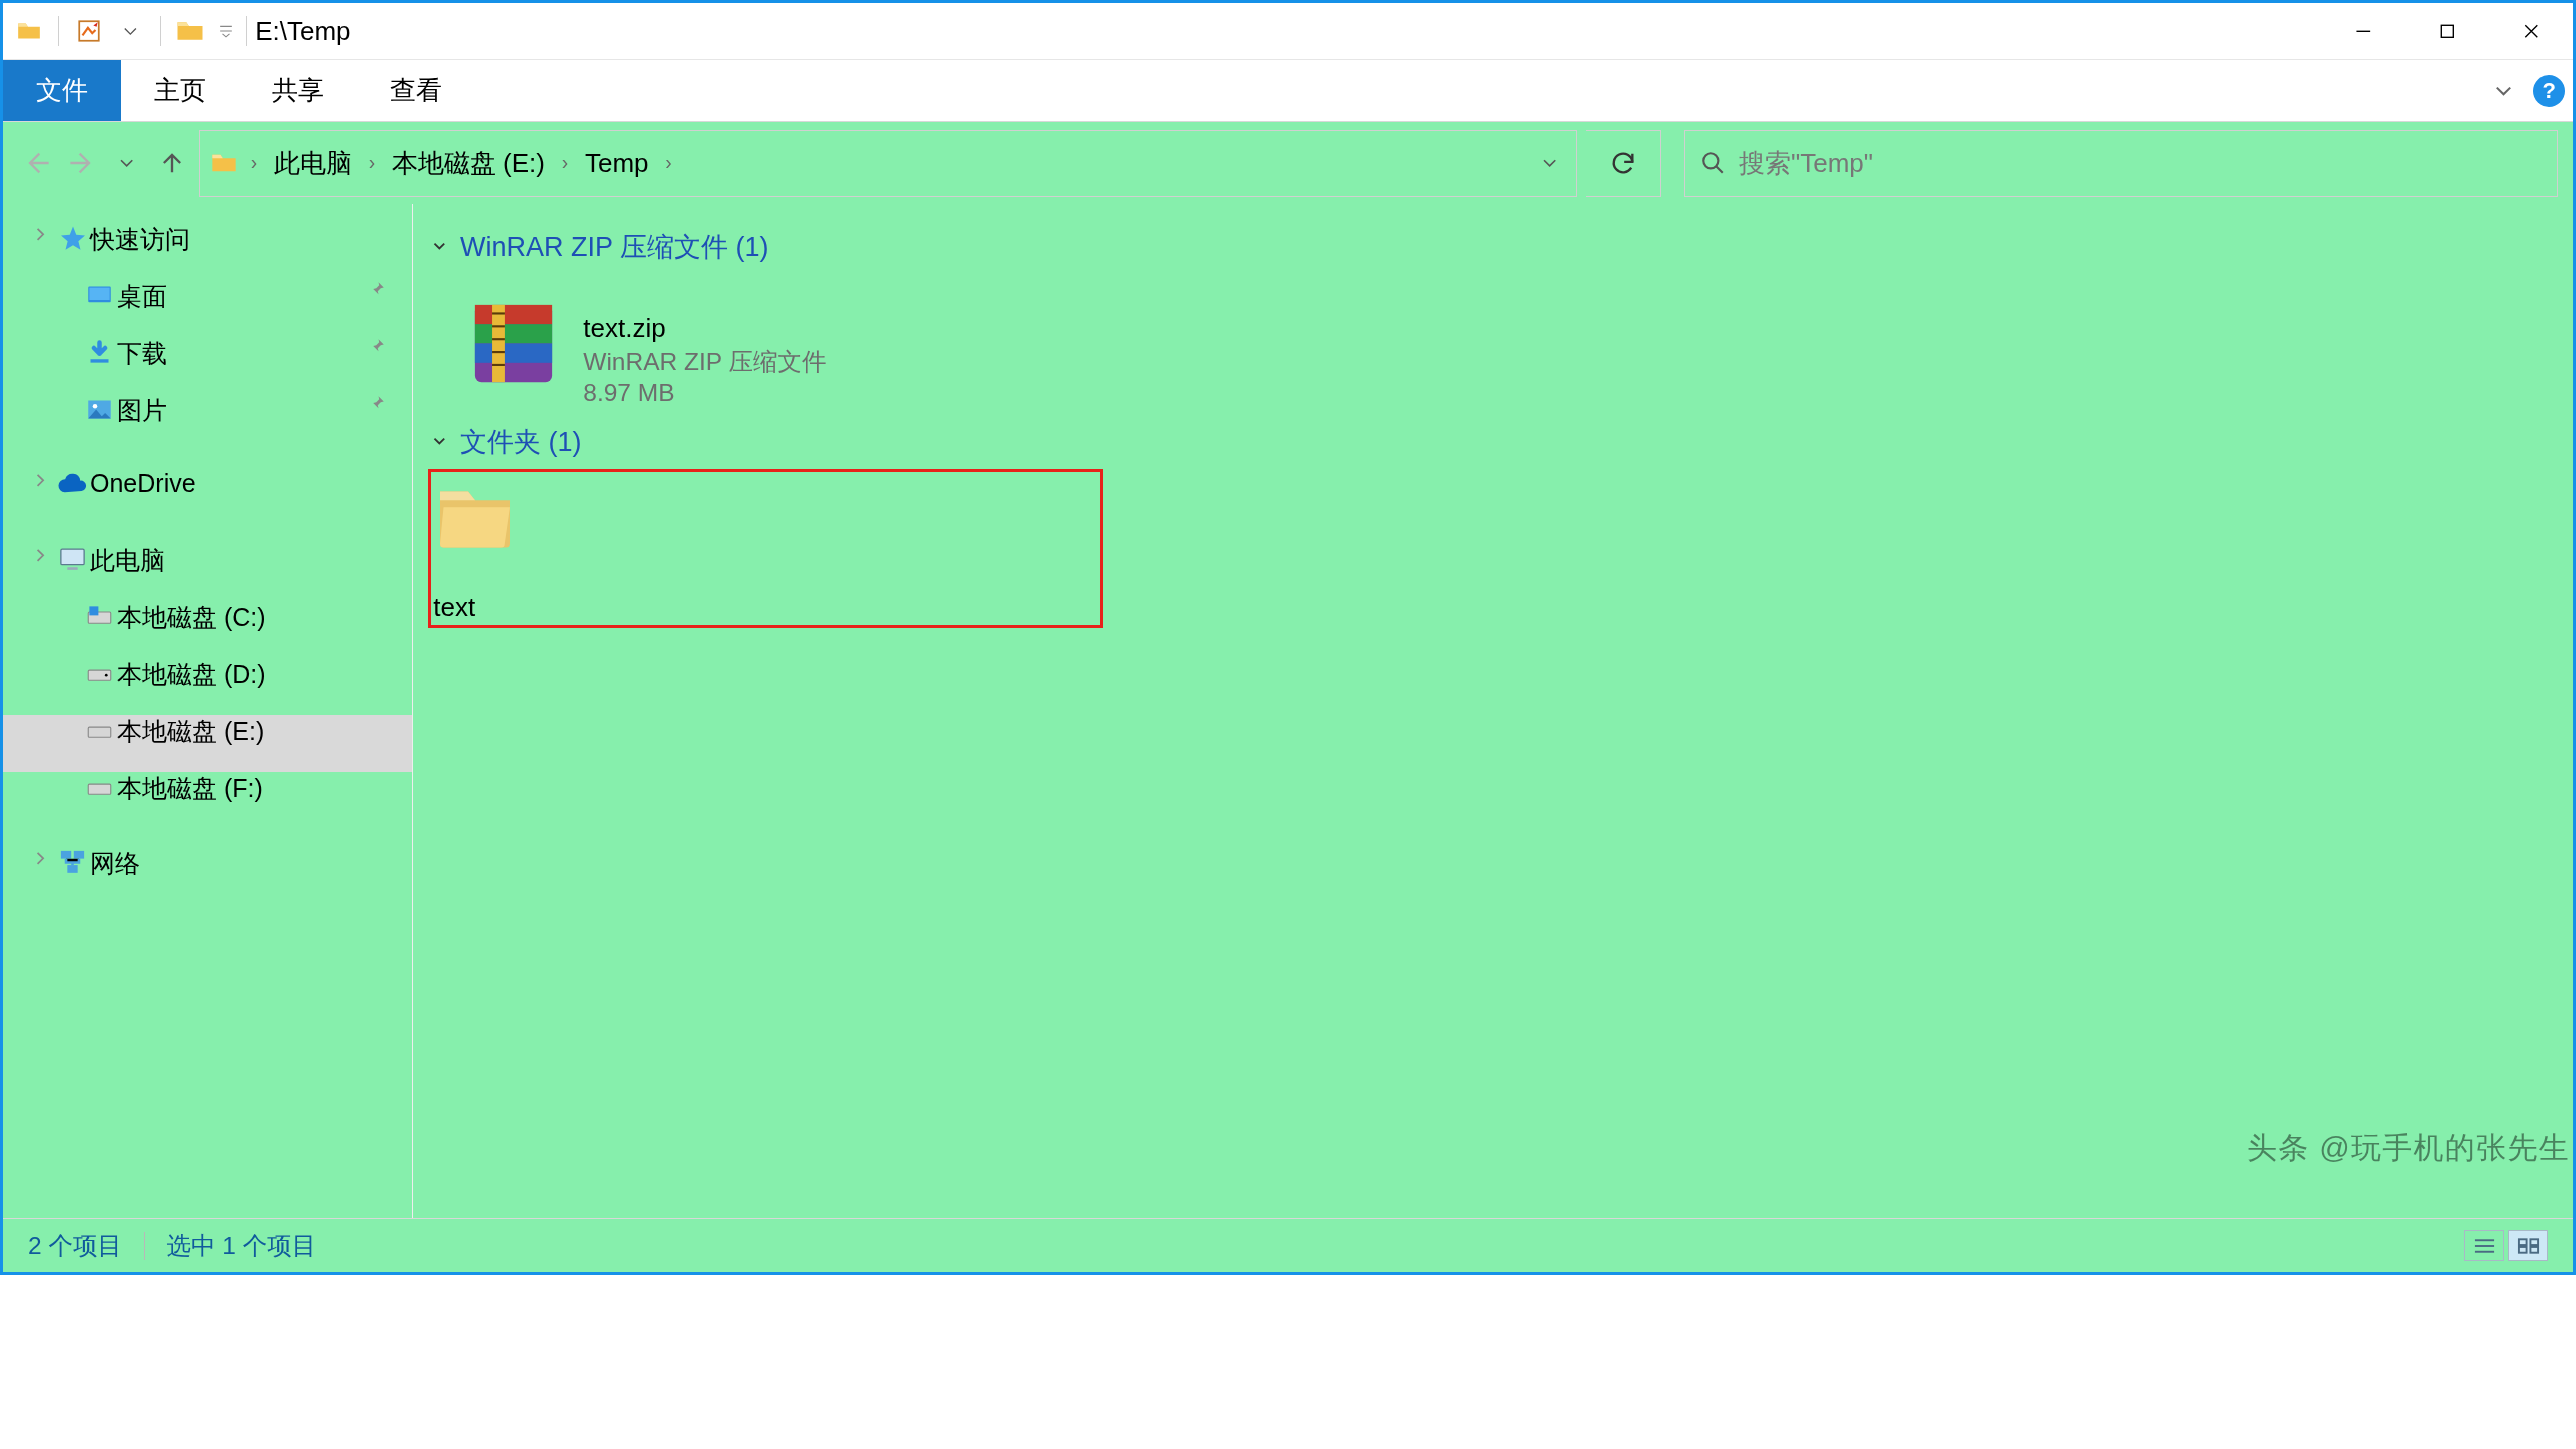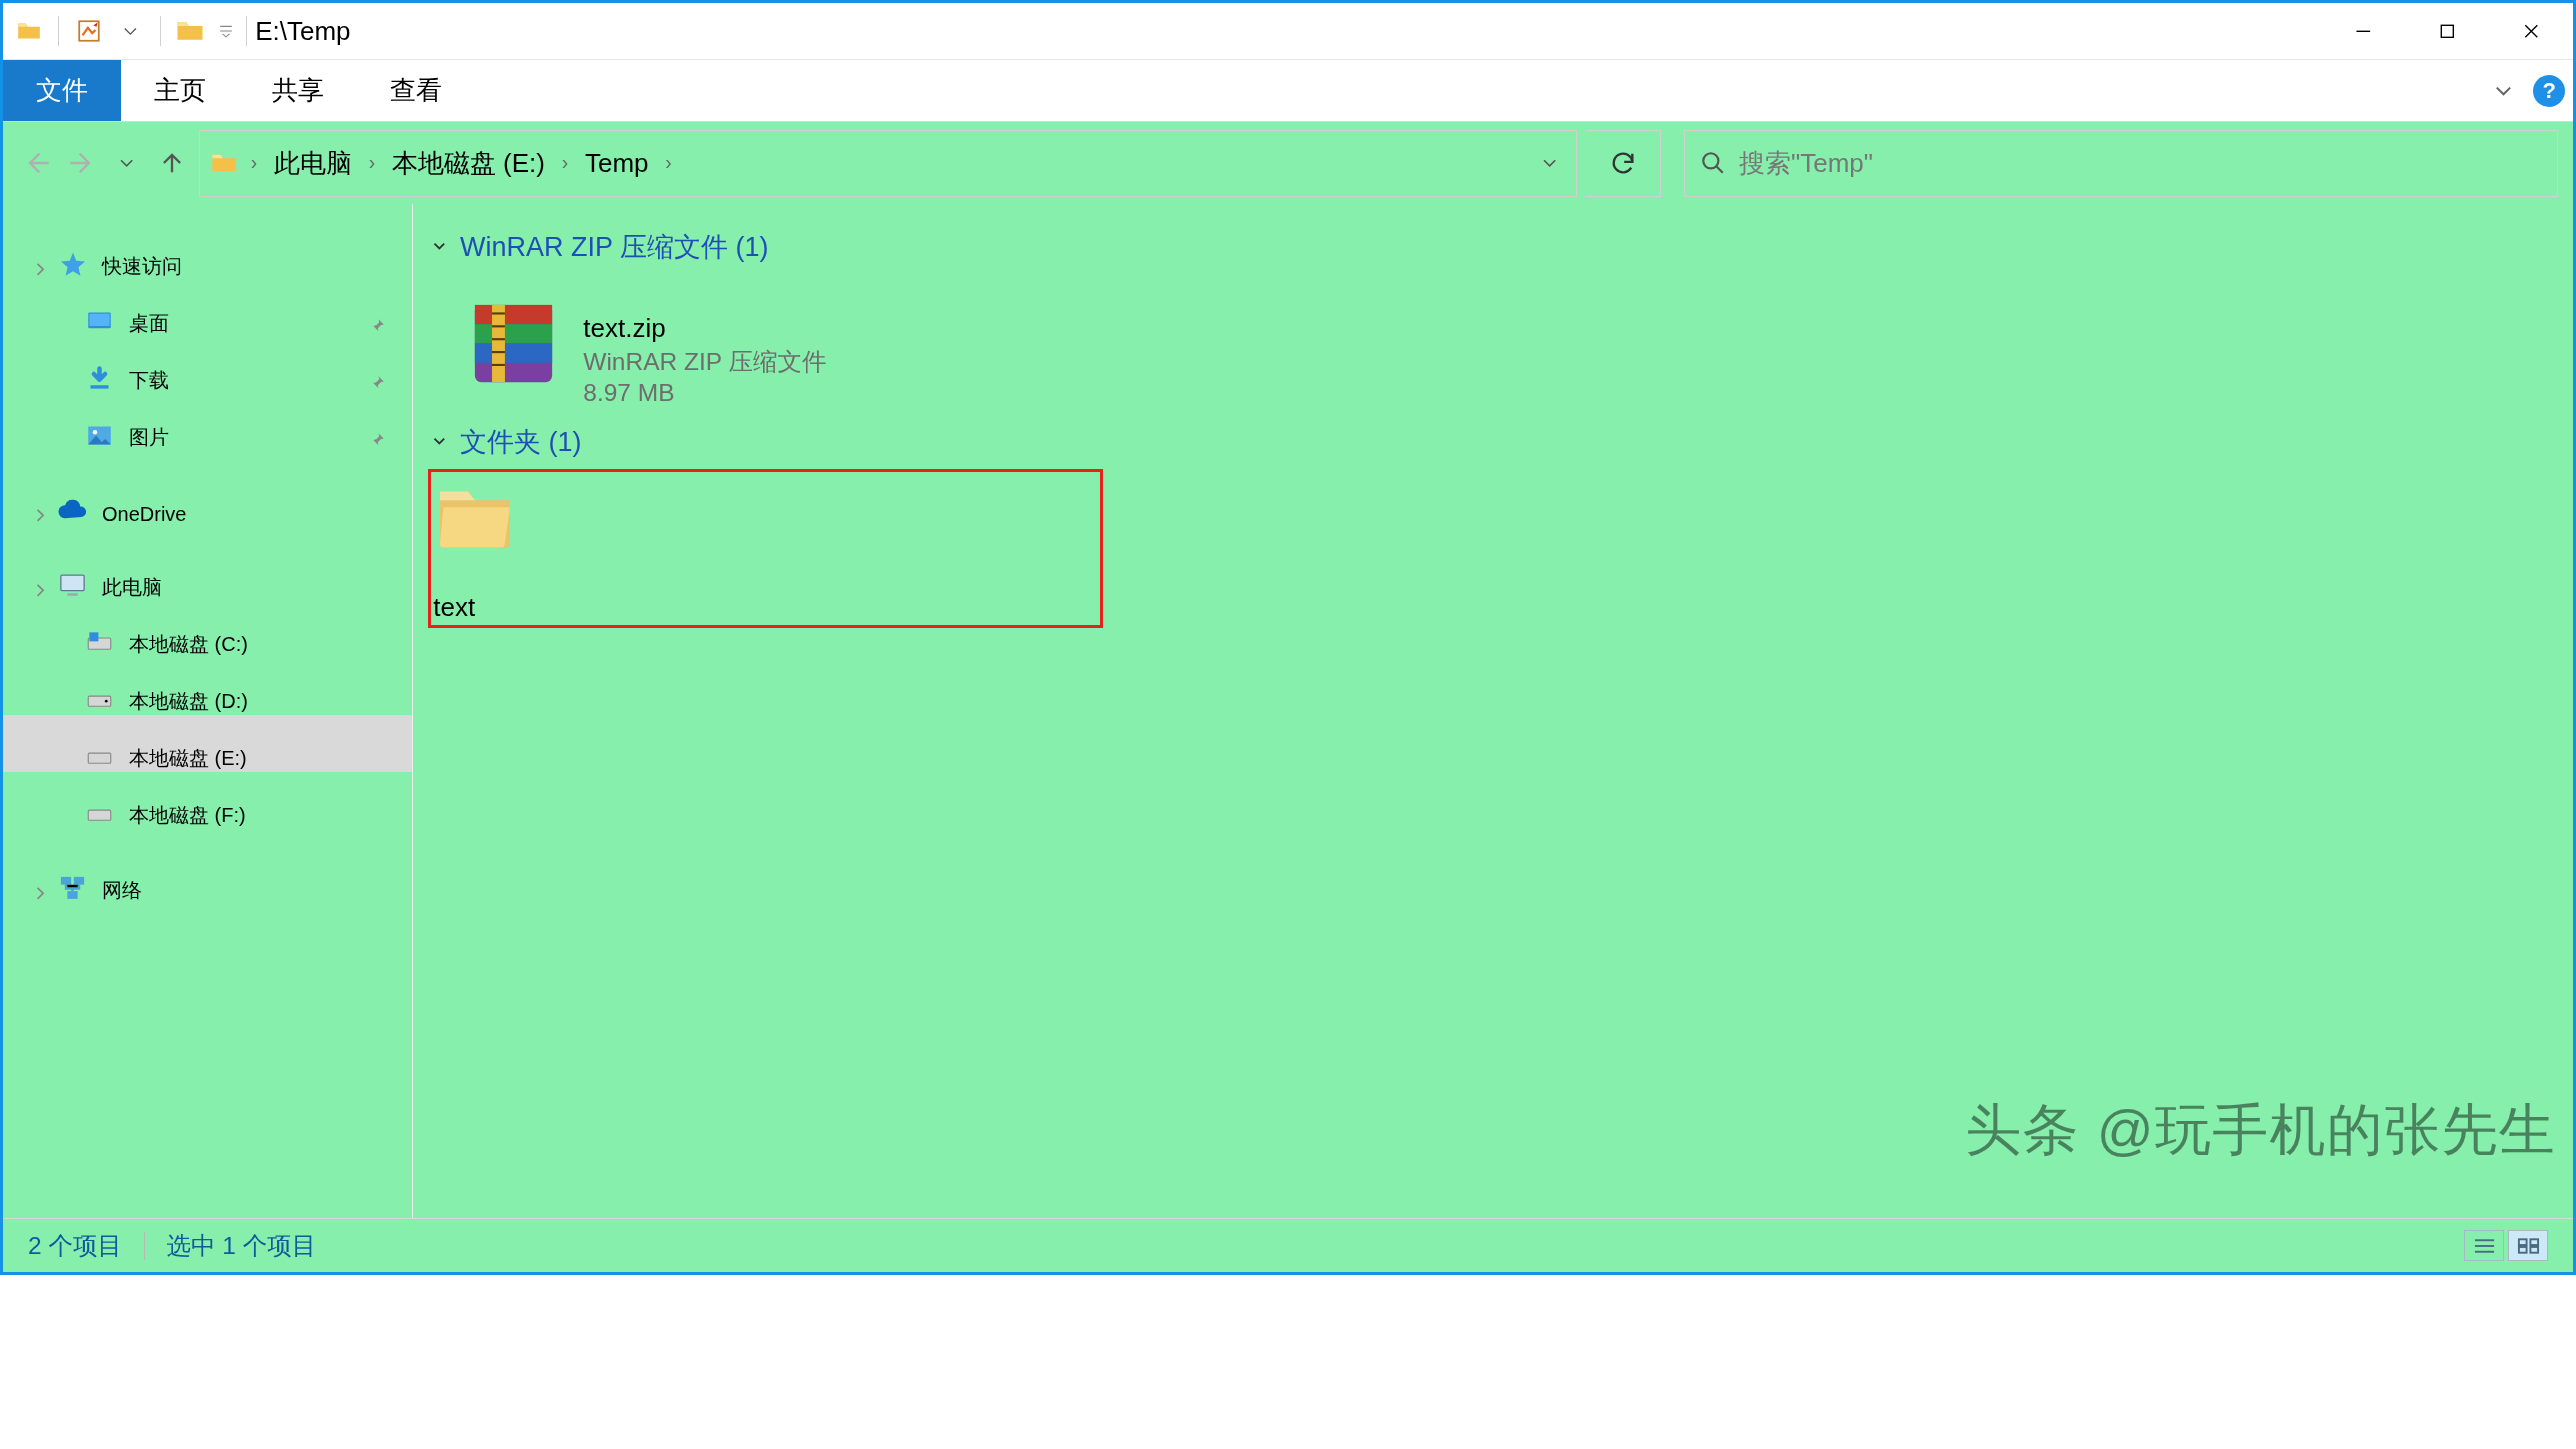--- a/index.html
+++ b/index.html
@@ -38,40 +38,40 @@
   .addr-drop{margin-left:auto;width:31px;height:31px;display:flex;align-items:center;justify-content:center;}
   .refresh-box{width:75px;height:67px;border:0.6px solid #d0d0d0;border-left:none;display:flex;align-items:center;justify-content:center;}
   .searchbox{flex:1;height:67px;border:0.6px solid #d0d0d0;display:flex;align-items:center;padding:0 15.5px;gap:13px;margin-left:14px;}
   .searchbox input{border:none;outline:none;font-size:26px;flex:1;color:#555;background:transparent;}
   .searchbox input::placeholder{color:#777;}
 
   
   .body{flex:1;display:flex;min-height:0;}
   .sidebar{width:410px;border-right:0.6px solid #eee;padding-top:19.3px;overflow:hidden;}
   .side-section{margin-bottom:18px;}
-  .side-row{height:57px;display:flex;align-items:flex-end;padding-left:54px;gap:14px;font-size:20px;position:relative;}
+  .side-row{height:57px;display:flex;align-items:flex-start;padding-left:54px;gap:2px;font-size:25px;position:relative;}
   .side-row.sub{padding-left:81px;}
   .side-row .chev{position:absolute;left:26px;width:22px;height:22px;display:flex;align-items:center;justify-content:center;}
   .side-row .pin{position:absolute;right:23px;width:20.6px;height:20.6px;}
   .side-row.selected{background:#d9d9d9;}
   .side-icon{width:31px;height:31px;display:flex;align-items:center;justify-content:center;}
 
   
   .content{flex:1;padding:13px 6.4px 0 6.4px;position:relative;overflow:hidden;}
   .group-header{display:flex;align-items:center;gap:11px;font-size:27px;color:#1e4fb5;margin:11.6px 0 9px 11.6px;}
   .group-header .chev{width:18px;height:18px;}
   .file-tile{display:flex;align-items:center;gap:16.7px;margin-left:36px;width:657px;padding:5.2px;}
   .file-tile.selected-frame{border:3.2px solid #e8211a;padding:1.9px;}
   .file-icon{width:106px;height:106px;display:flex;align-items:center;justify-content:center;}
   .file-meta{display:flex;flex-direction:column;gap:1.3px;margin-top:34px;}
   .file-name{font-size:26px;color:#000;}
   .file-sub{font-size:24.5px;color:#6d6d6d;}
 
   
-  .watermark{position:absolute;right:17px;bottom:49px;font-size:56px;color:rgba(0,0,0,0.45);letter-spacing:1.3px;font-family:"Microsoft YaHei",sans-serif;}
+  .watermark{position:absolute;right:3px;bottom:49px;font-size:30px;color:rgba(0,0,0,0.45);letter-spacing:1.3px;font-family:"Microsoft YaHei",sans-serif;}
 
   
   .statusbar{height:54px;border-top:0.6px solid #d8d8d8;display:flex;align-items:center;padding:0 25px;font-size:24.5px;color:#105a9c;}
   .status-sep{width:0.6px;height:28px;background:#b8b8b8;margin:0 22px;}
   .status-right{margin-left:auto;display:flex;gap:3.9px;}
   .view-btn{width:40px;height:31px;border:0.6px solid #a8b9c6;display:flex;align-items:center;justify-content:center;}
   .view-btn.active{background:#cde8f6;}
 
   
   svg{display:block;}

